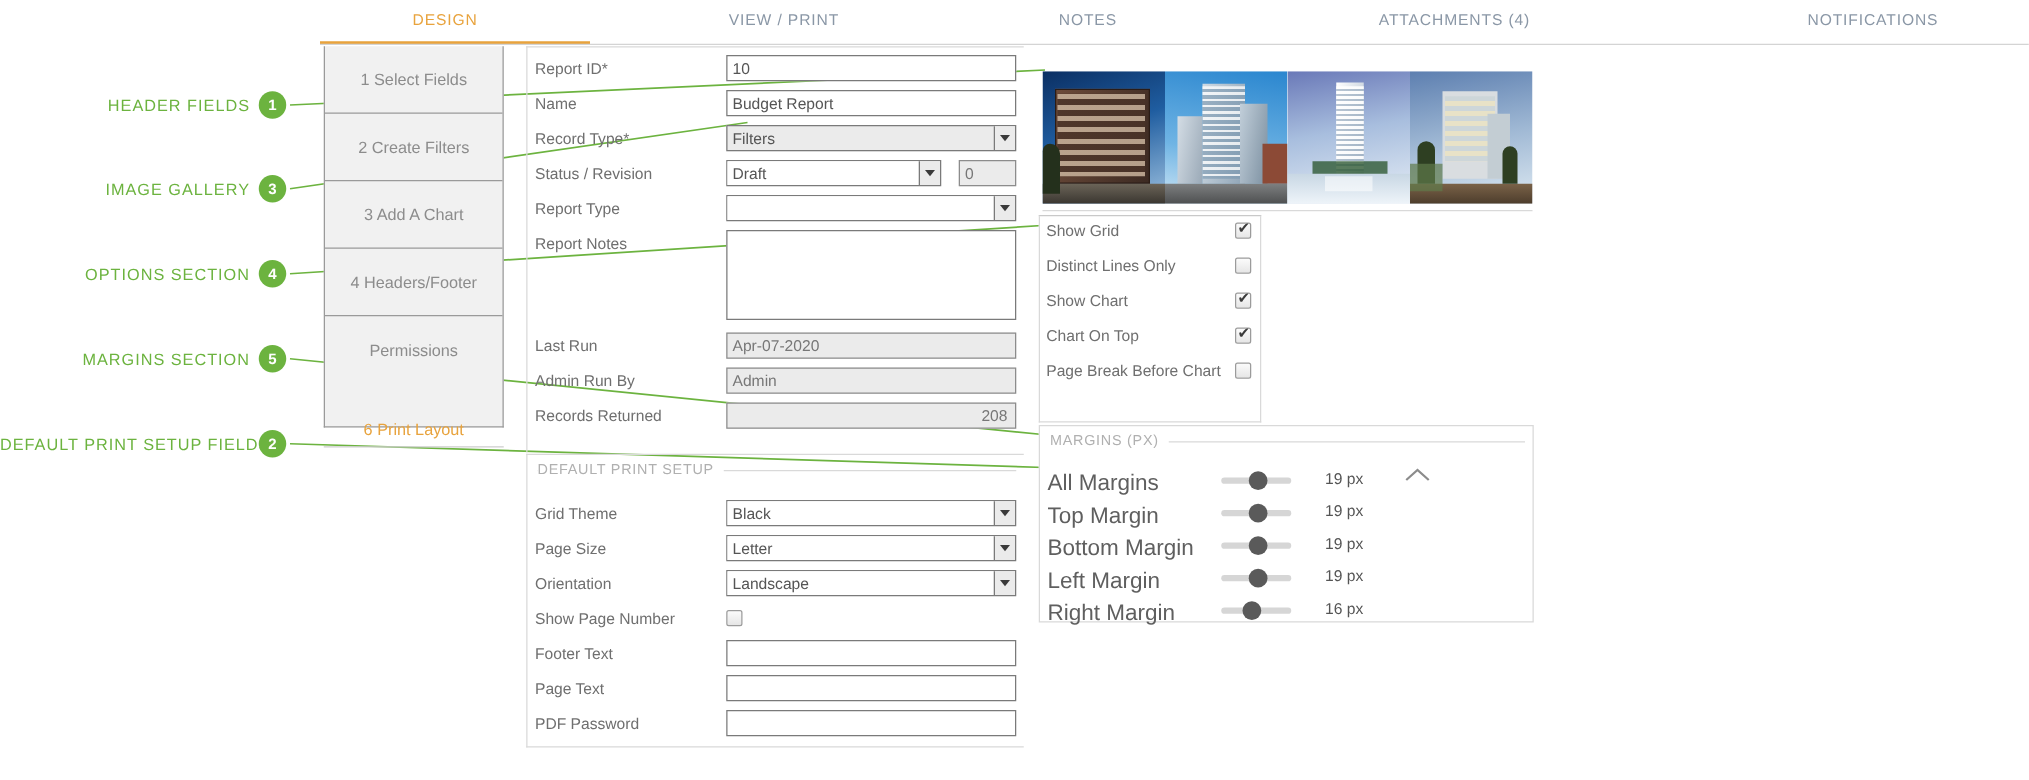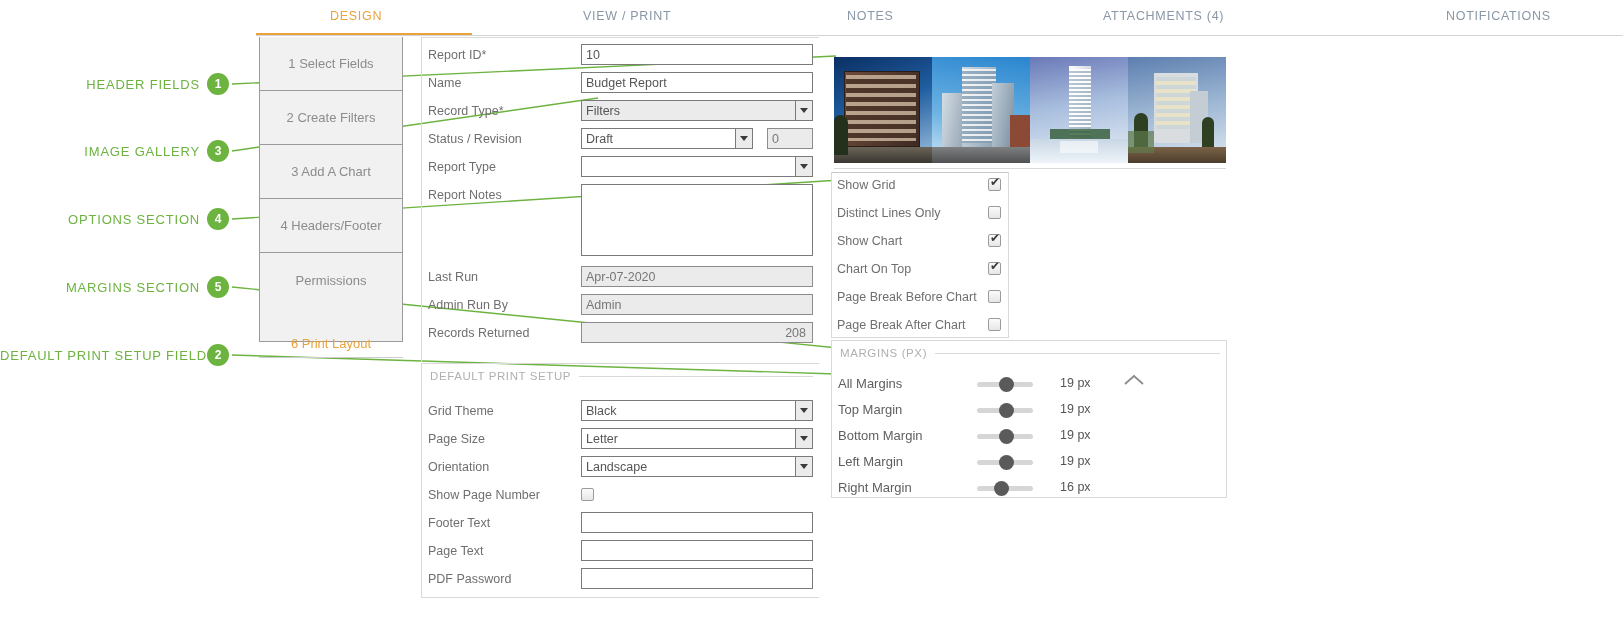--- a/index.html
+++ b/index.html
@@ -172,21 +172,21 @@
 
   
   #margins-panel {
     position:absolute; left:831px; top:340px; width:396px; height:158px;
     border:1px solid #d9d9d9;
     background:#fff;
   }
   .mrow { position:absolute; left:0; width:396px; height:26px; }
   .mlabel {
     position:absolute; left:6px; top:5px;
-    font-size:13px; color:#5f5f5f; white-space:nowrap;
+    font-size:18px; color:#5f5f5f; white-space:nowrap;
   }
   .slider {
     position:absolute; left:145px; top:11px; width:56px; height:5px;
     background:#d6d6d6; border-radius:3px;
   }
   .knob {
     position:absolute; top:-5px; width:15px; height:15px;
     border-radius:50%; background:#5a5a5a;
   }
   .mval {
@@ -367,24 +367,20 @@
     <div class="cbox checked"></div>
   </div>
   <div class="optrow" style="top:84px;text-align:center;">
     <div class="optlabel">Chart On Top</div>
     <div class="cbox checked"></div>
   </div>
   <div class="optrow" style="top:112px;">
     <div class="optlabel">Page Break Before Chart</div>
     <div class="cbox"></div>
   </div>
-  <div class="optrow" style="top:140px;">
-    <div class="optlabel">Page Break After Chart</div>
-    <div class="cbox"></div>
-  </div>
 </div>
 
 <div id="print-panel">
   <div class="legend-rule"></div>
   <div class="legend">DEFAULT PRINT SETUP</div>
 
   <div class="frow" style="top:36px;">
     <div class="flabel">Grid Theme</div>
     <div class="combo white" style="width:232px;">
       <div class="cval">Black</div>

